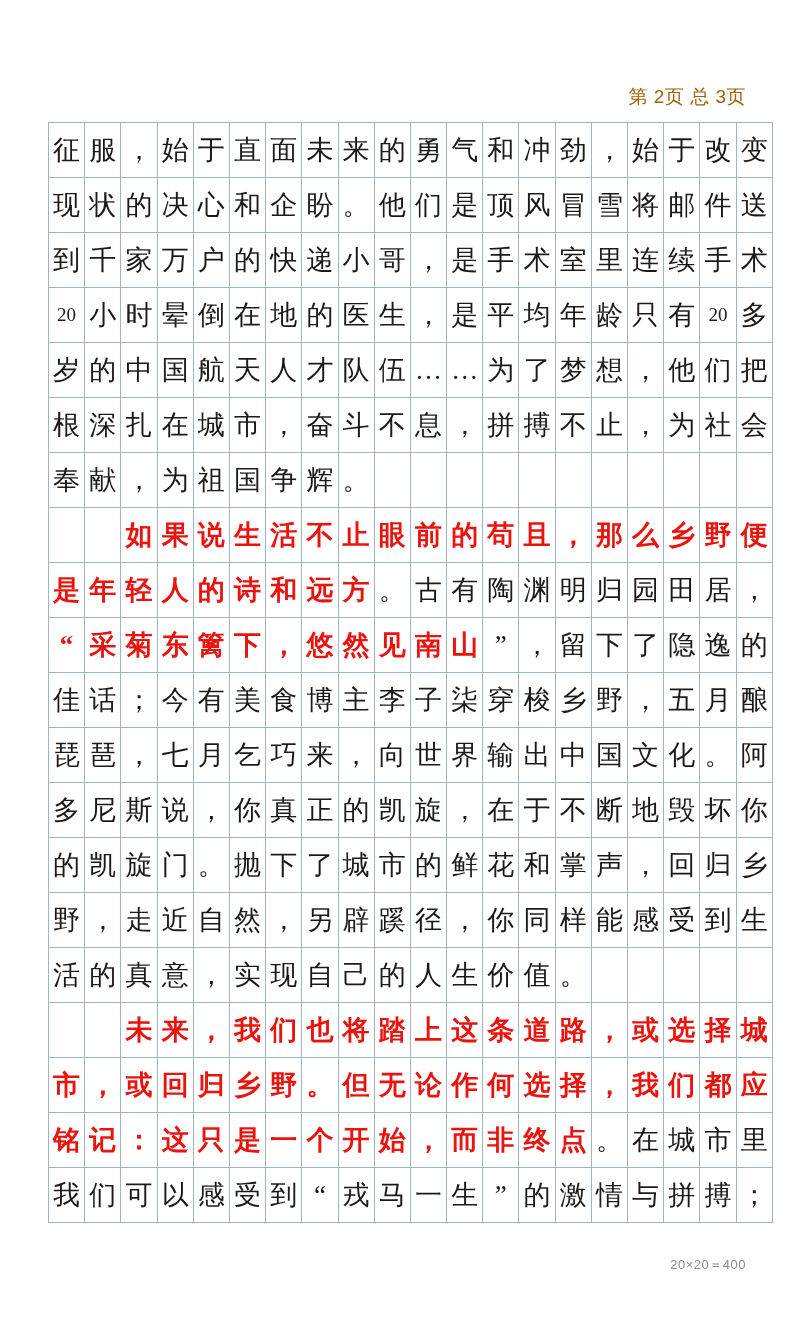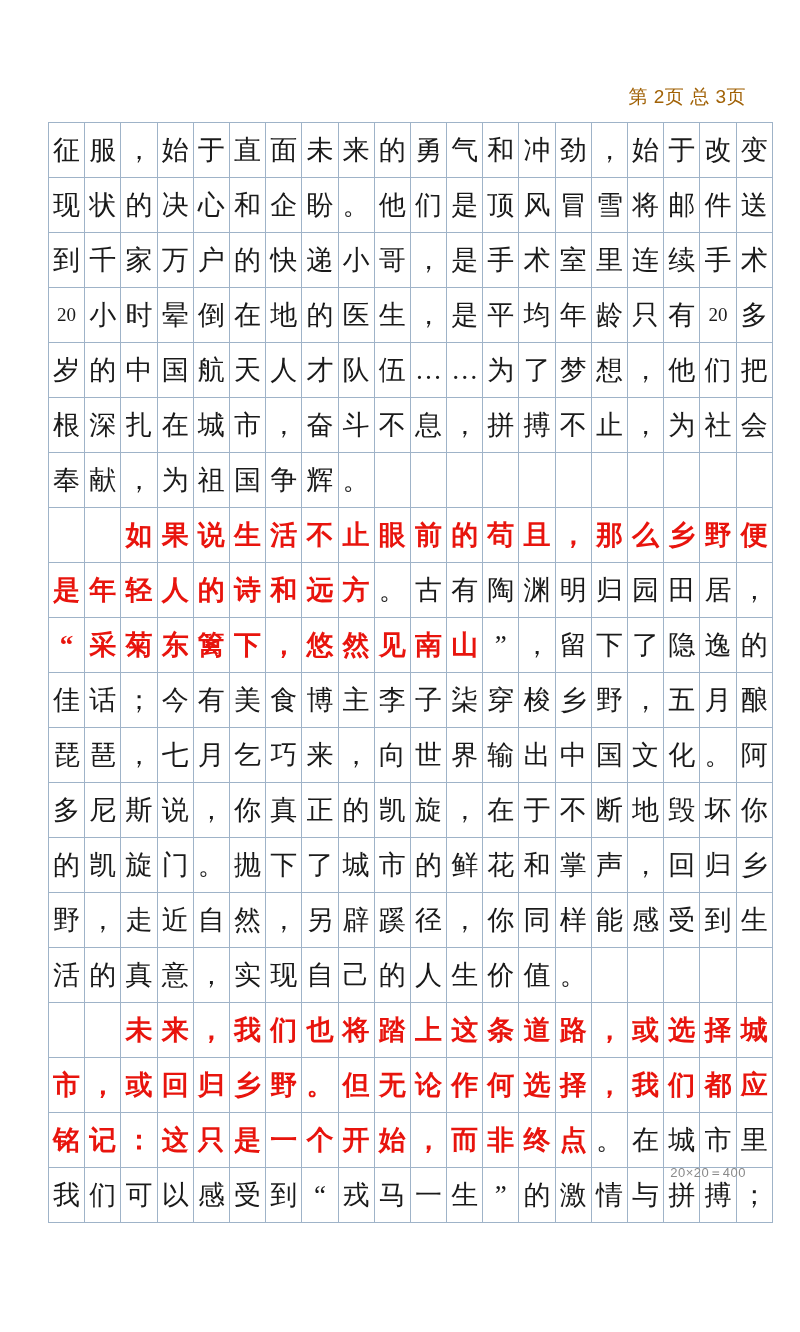--- a/index.html
+++ b/index.html
@@ -27,21 +27,21 @@
     right: 54px;
     top: 84px;
     font-size: 19px;
     color: #a16207;
     letter-spacing: 0.5px;
     font-family: "Liberation Sans", sans-serif;
   }
   .page-footer {
     position: absolute;
     right: 54px;
-    top: 1164px;
+    top: 1256px;
     font-size: 13px;
     color: #8a8a8a;
     letter-spacing: 0.5px;
     margin-left: 18px;
   }
   .grid-wrap {
     position: absolute;
     left: 48px;
     top: 122px;
     width: 704px;

